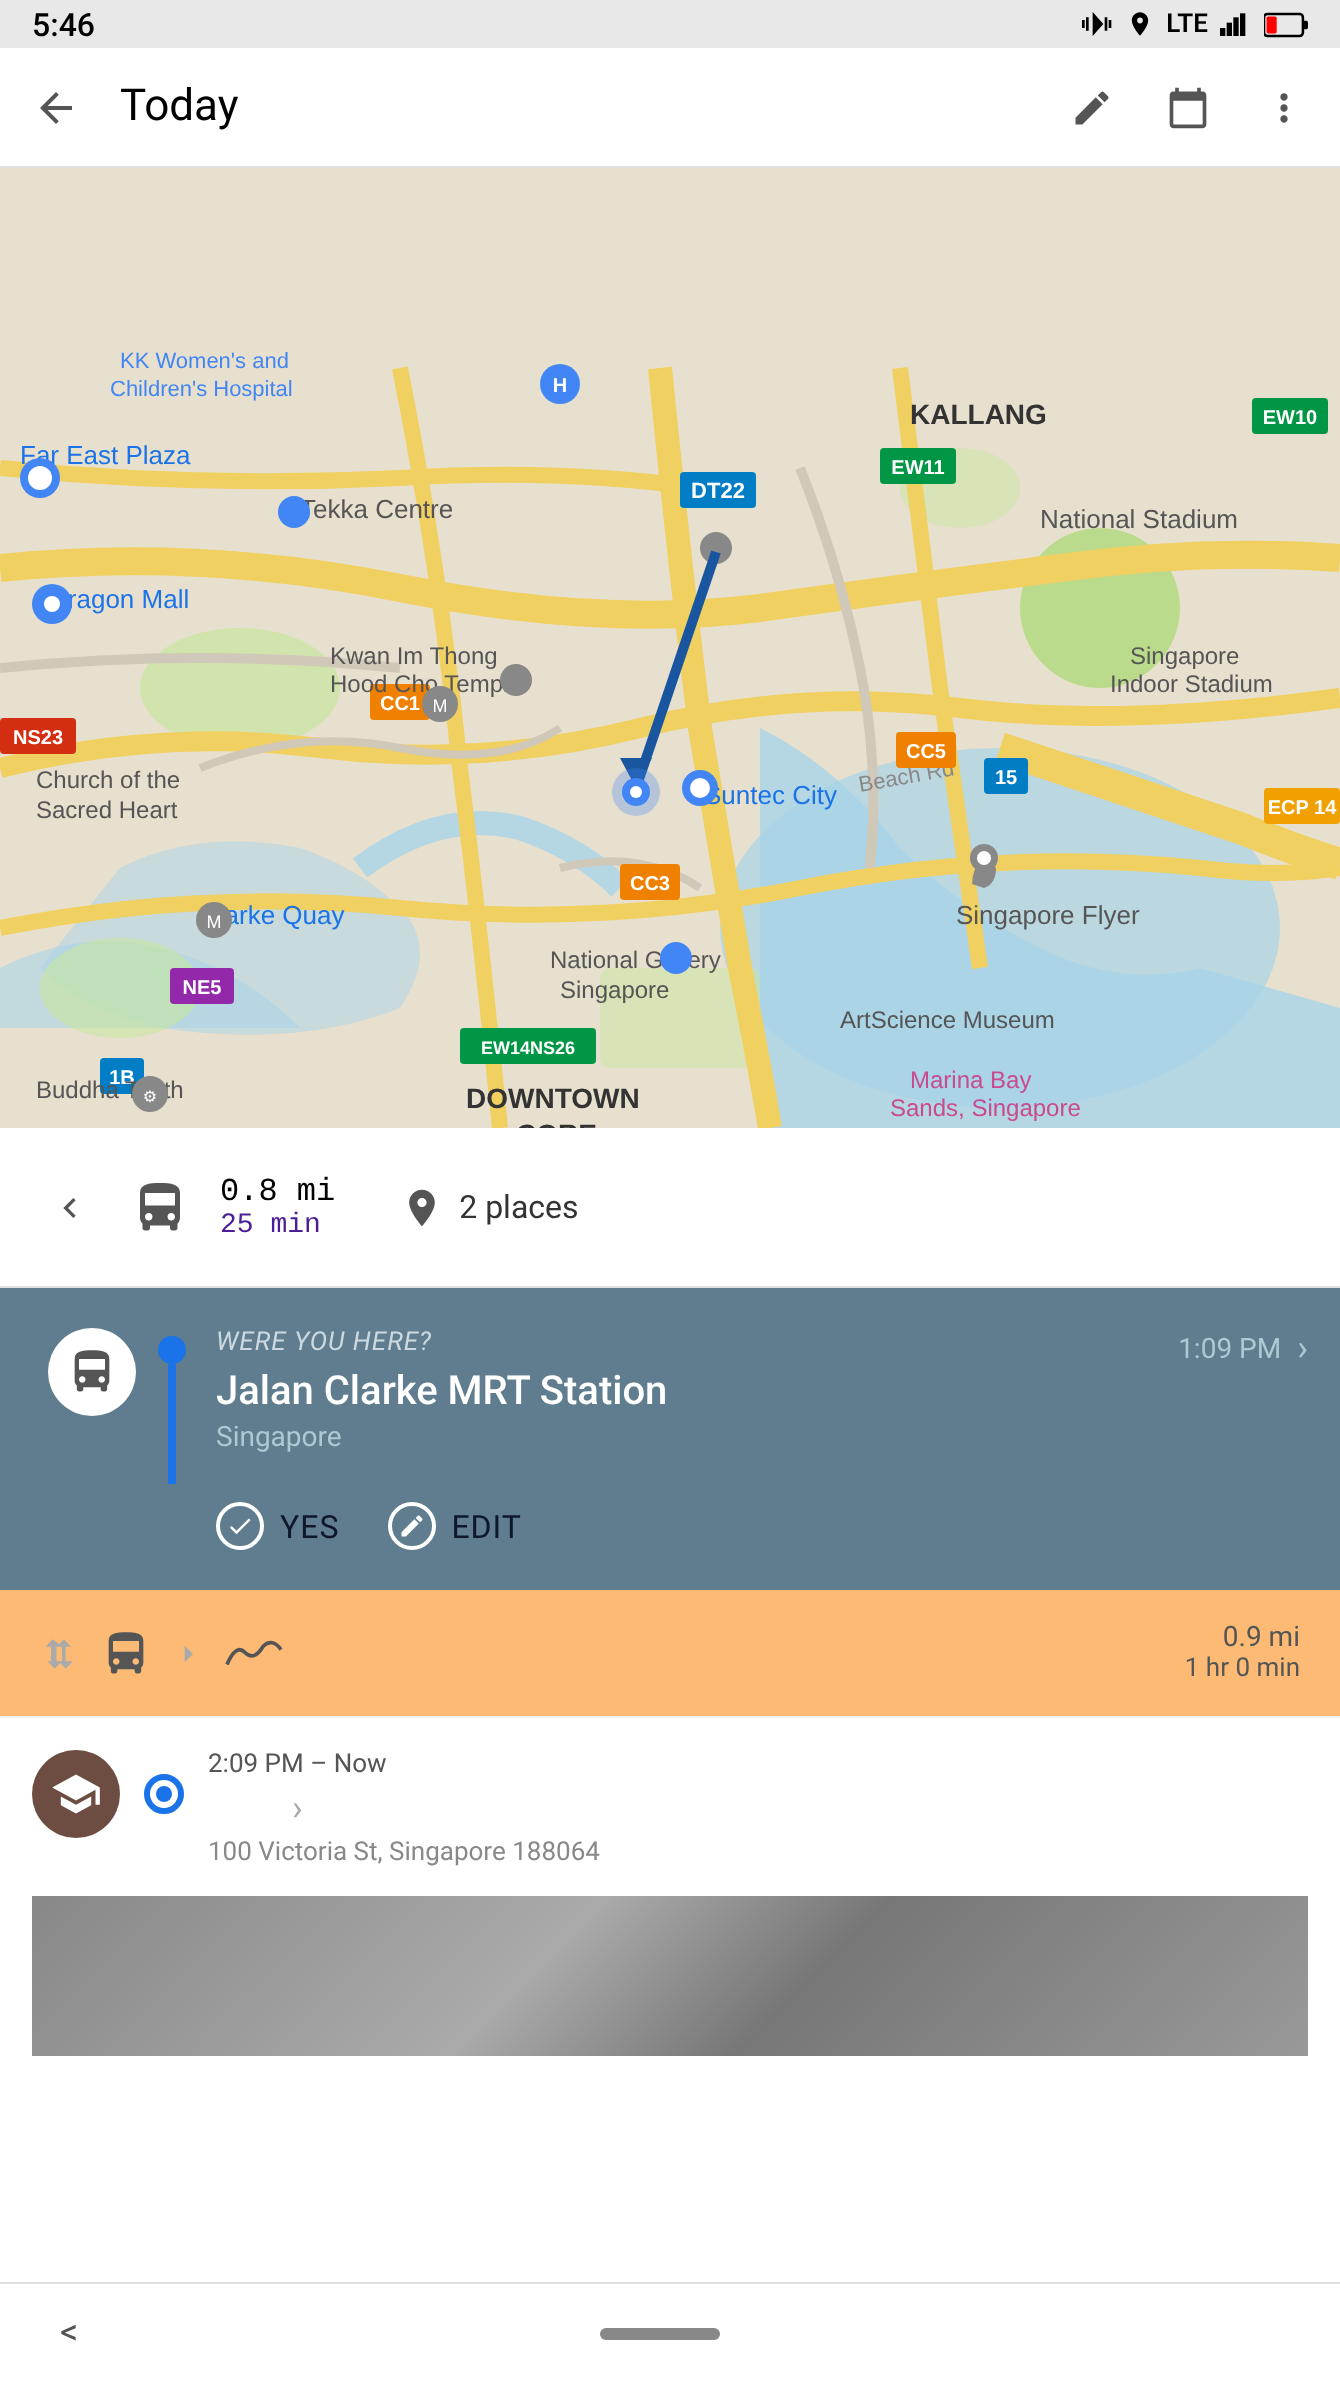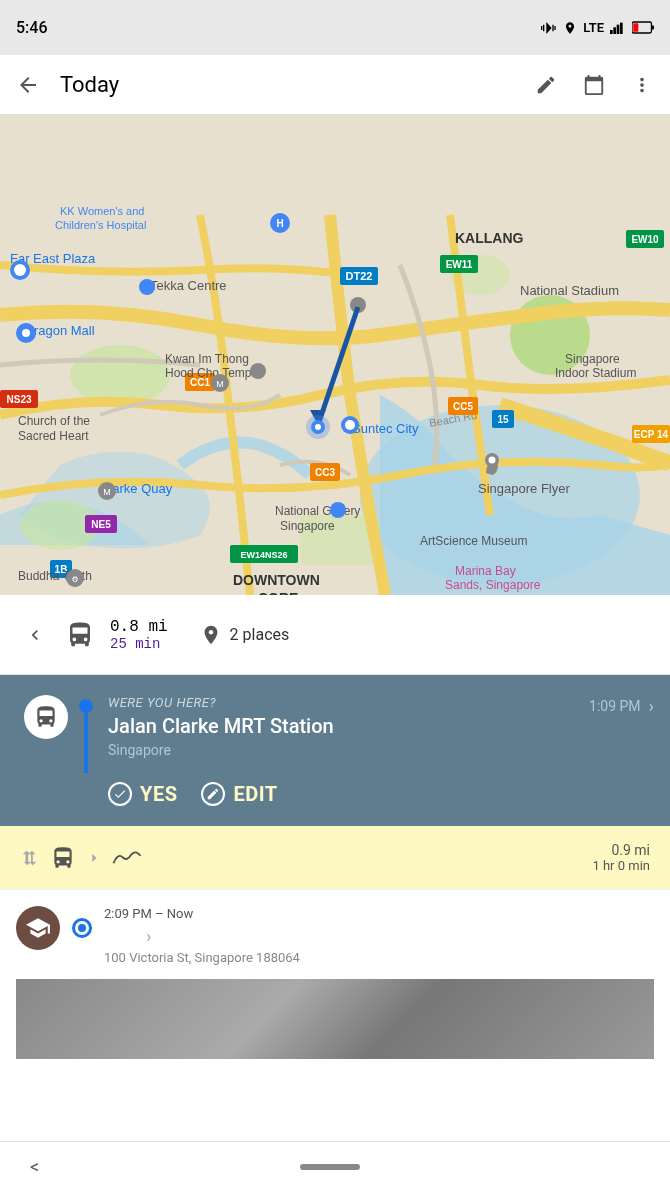--- a/index.html
+++ b/index.html
@@ -7,21 +7,21 @@
       width: 670px;
       height: 1191px;
       font-family: 'Roboto', Arial, sans-serif;
       background: #fff;
       overflow: hidden;
       position: relative;
     }
 
     
     .status-bar {
-      height: 55px;
+      height: 24px;
       background: #e8e8e8;
       display: flex;
       align-items: center;
       justify-content: space-between;
       padding: 0 16px;
     }
     .status-time {
       font-size: 16px;
       font-weight: 500;
       color: #000;
@@ -235,23 +235,23 @@
     }
 
     .action-btn {
       display: flex;
       align-items: center;
       gap: 8px;
       cursor: pointer;
     }
 
     .action-btn-text {
-      font-size: 20px;
-      font-weight: 700;
-      color: #fef9c3;
+      font-size: 16px;
+      font-weight: 400;
+      color: #0f172a;
       letter-spacing: 0.5px;
     }
 
     .check-circle {
       width: 24px;
       height: 24px;
       border-radius: 50%;
       border: 2px solid #fff;
       display: flex;
       align-items: center;
@@ -259,21 +259,21 @@
     }
 
     .chevron-right {
       color: #aec8d4;
       font-size: 18px;
       margin-left: 4px;
     }
 
     
     .transition-row {
-      background: #fef9c3;
+      background: #fdba74;
       padding: 16px 20px;
       display: flex;
       align-items: center;
       justify-content: space-between;
       border-bottom: 1px solid #f0f0f0;
     }
 
     .transition-icons {
       display: flex;
       align-items: center;

